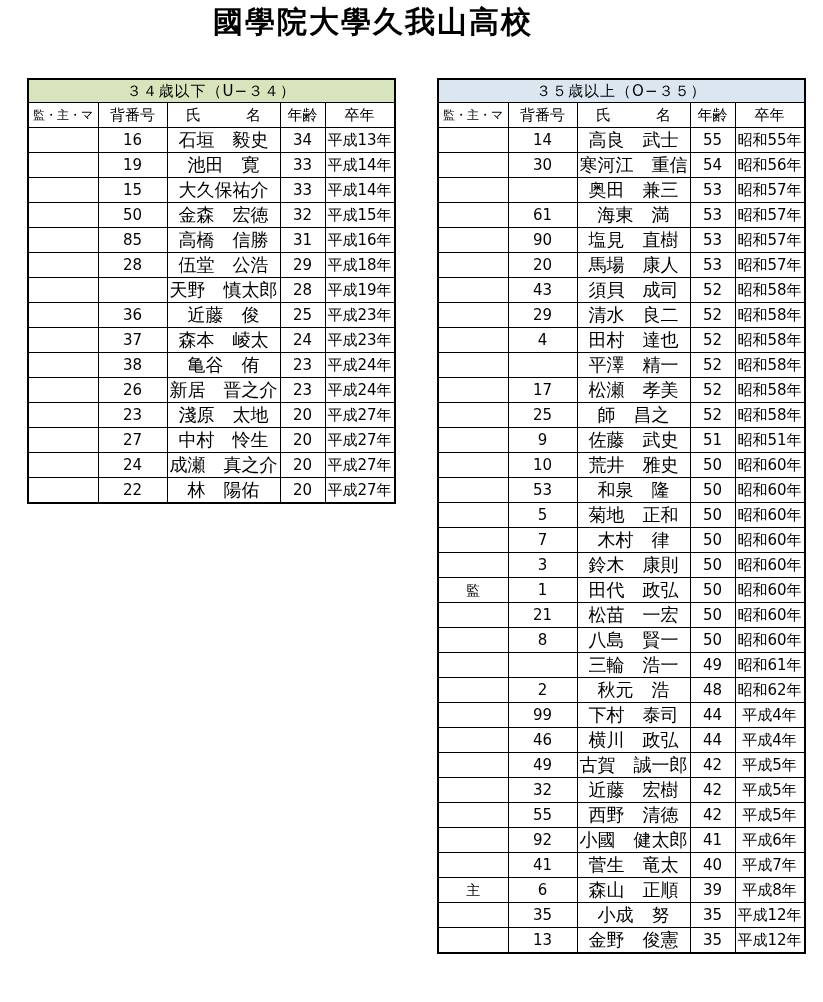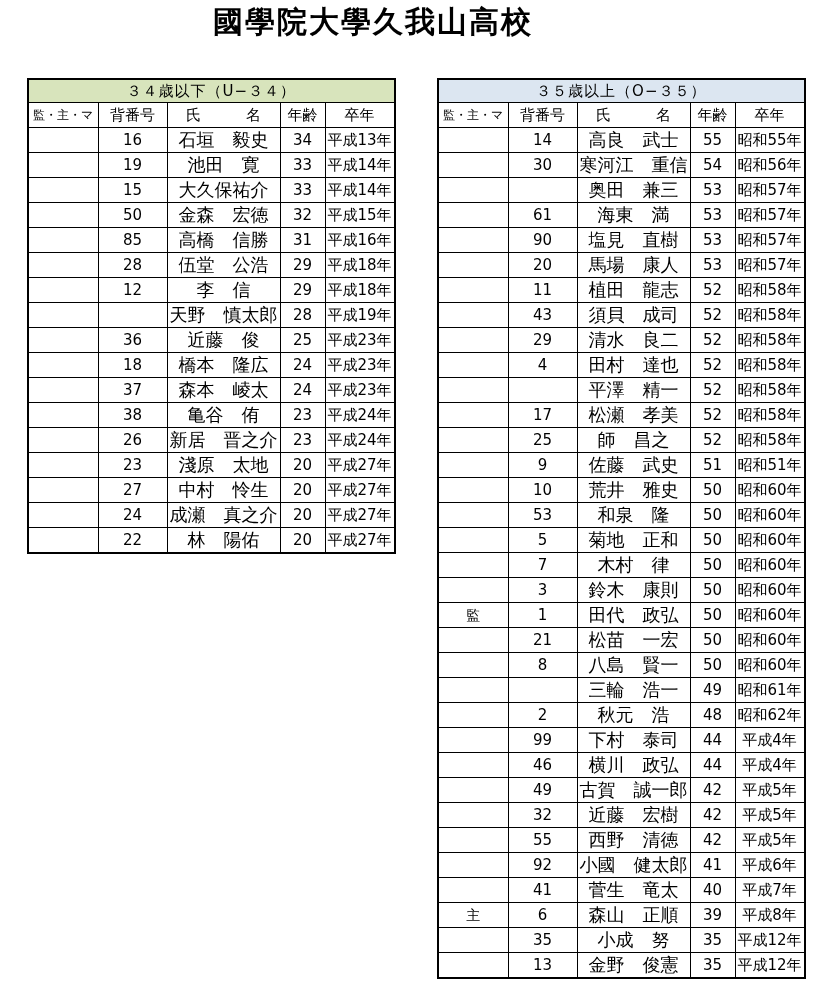--- a/index.html
+++ b/index.html
@@ -106,44 +106,30 @@
           </tr>
           <tr>
             <td class="col-role"></td>
             <td class="col-number">28</td>
             <td class="col-name">伍堂　公浩</td>
             <td class="col-age">29</td>
             <td class="col-grad">平成18年</td>
           </tr>
           <tr>
             <td class="col-role"></td>
-            <td class="col-number">12</td>
-            <td class="col-name">李　信</td>
-            <td class="col-age">29</td>
-            <td class="col-grad">平成18年</td>
-          </tr>
-          <tr>
-            <td class="col-role"></td>
             <td class="col-number"></td>
             <td class="col-name">天野　慎太郎</td>
             <td class="col-age">28</td>
             <td class="col-grad">平成19年</td>
           </tr>
           <tr>
             <td class="col-role"></td>
             <td class="col-number">36</td>
             <td class="col-name">近藤　俊</td>
             <td class="col-age">25</td>
-            <td class="col-grad">平成23年</td>
-          </tr>
-          <tr>
-            <td class="col-role"></td>
-            <td class="col-number">18</td>
-            <td class="col-name">橋本　隆広</td>
-            <td class="col-age">24</td>
             <td class="col-grad">平成23年</td>
           </tr>
           <tr>
             <td class="col-role"></td>
             <td class="col-number">37</td>
             <td class="col-name">森本　崚太</td>
             <td class="col-age">24</td>
             <td class="col-grad">平成23年</td>
           </tr>
           <tr>
@@ -251,27 +237,20 @@
           </tr>
           <tr>
             <td class="col-role"></td>
             <td class="col-number">20</td>
             <td class="col-name">馬場　康人</td>
             <td class="col-age">53</td>
             <td class="col-grad">昭和57年</td>
           </tr>
           <tr>
             <td class="col-role"></td>
-            <td class="col-number">11</td>
-            <td class="col-name">植田　龍志</td>
-            <td class="col-age">52</td>
-            <td class="col-grad">昭和58年</td>
-          </tr>
-          <tr>
-            <td class="col-role"></td>
             <td class="col-number">43</td>
             <td class="col-name">須貝　成司</td>
             <td class="col-age">52</td>
             <td class="col-grad">昭和58年</td>
           </tr>
           <tr>
             <td class="col-role"></td>
             <td class="col-number">29</td>
             <td class="col-name">清水　良二</td>
             <td class="col-age">52</td>

